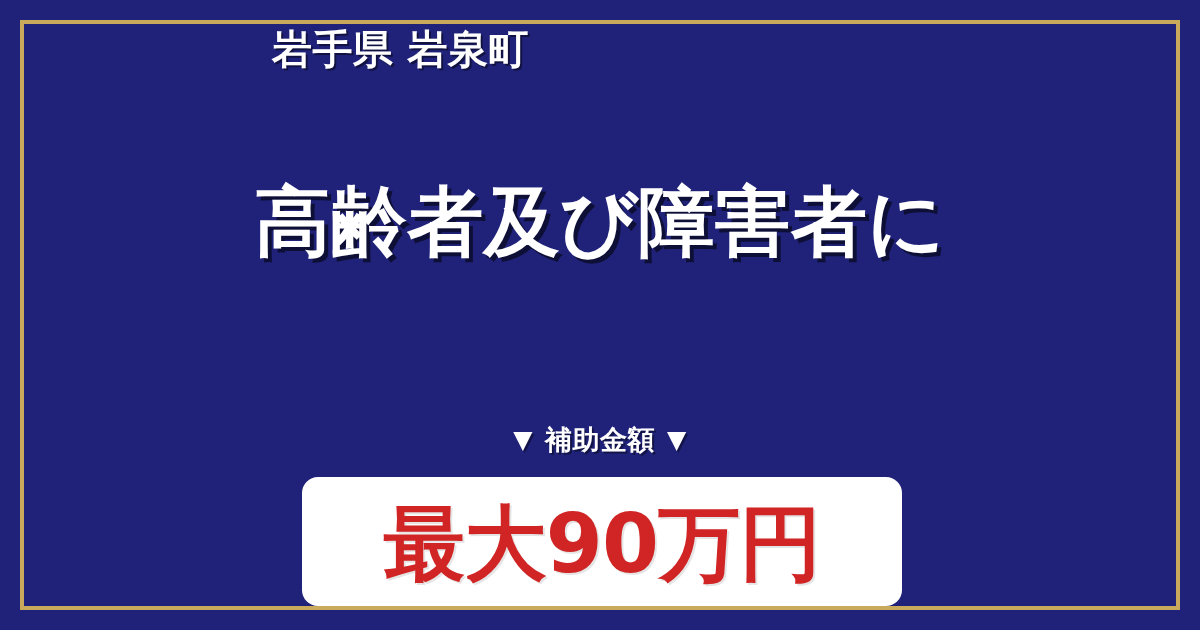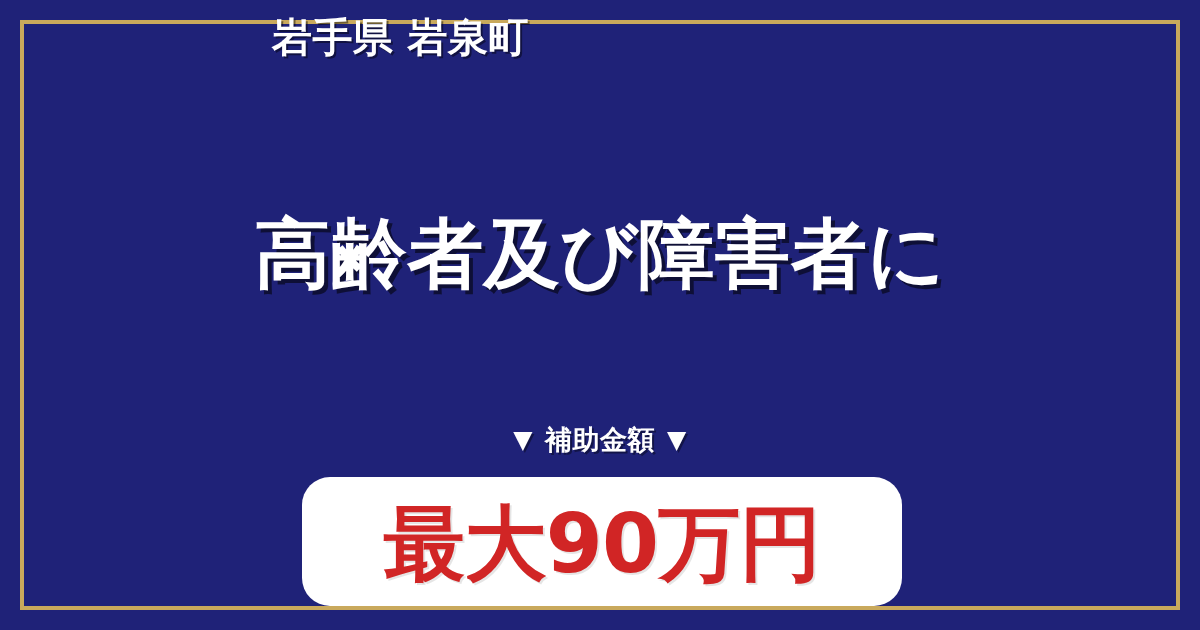--- a/index.html
+++ b/index.html
@@ -33,21 +33,21 @@
     border: 4px solid #c9a95c;
     box-sizing: border-box;
     pointer-events: none;
     z-index: 1;
   }
 
   
   .region-header {
     position: absolute;
     left: 0;
-    top: 12px;
+    top: 24px;
     width: 1020px;
     height: 80px;
     z-index: 3;
     padding-left: 25px;
   }
   .locality {
     position: absolute;
     left: 272px;
     top: 0;
     margin: 0;
@@ -61,21 +61,20 @@
   }
 
   
   .region-title {
     position: absolute;
     left: 0;
     top: 178px;
     width: 1200px;
     z-index: 3;
     text-align: center;
-    margin-top: 32px;
   }
   .title-line {
     margin: 0;
     font-size: 76px;
     line-height: 1.16;
     font-weight: 700;
     color: #ffffff;
     letter-spacing: 0.005em;
     white-space: nowrap;
     text-shadow: 4px 4px 0 rgba(0,0,0,0.55);
@@ -112,21 +111,21 @@
   }
 
   
   .amount-pill {
     position: absolute;
     left: 302px;
     top: 477px;
     width: 600px;
     height: 129px;
     background: #ffffff;
-    border-radius: 28px;
+    border-radius: 16px;
     box-sizing: border-box;
     display: flex;
     align-items: center;
     justify-content: center;
     z-index: 4;
   }
   .amount-value {
     margin: 0;
     font-size: 82px;
     line-height: 1;

